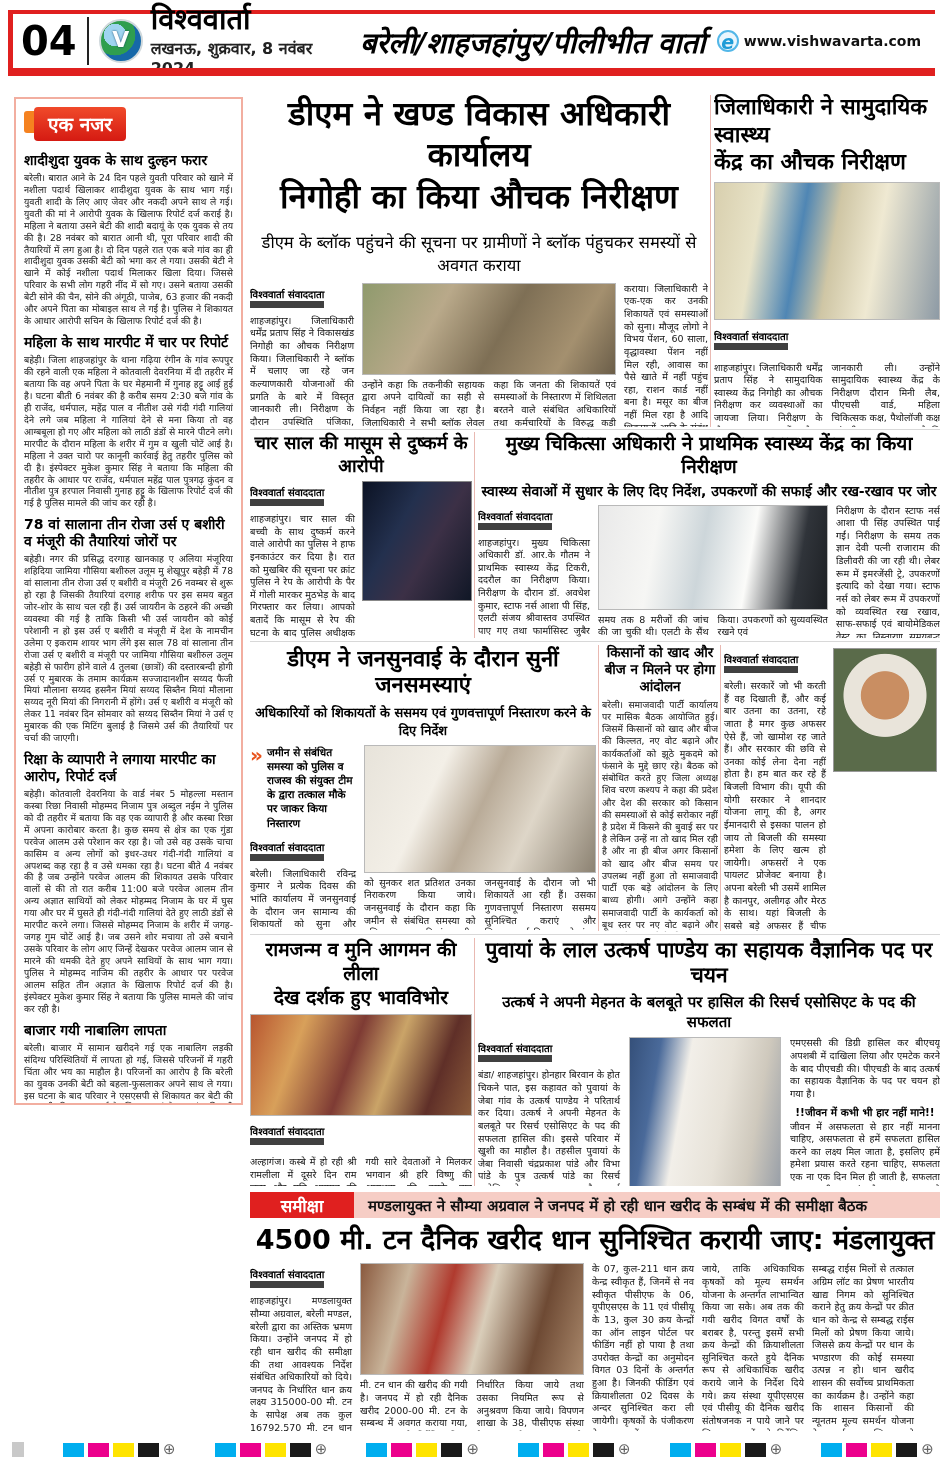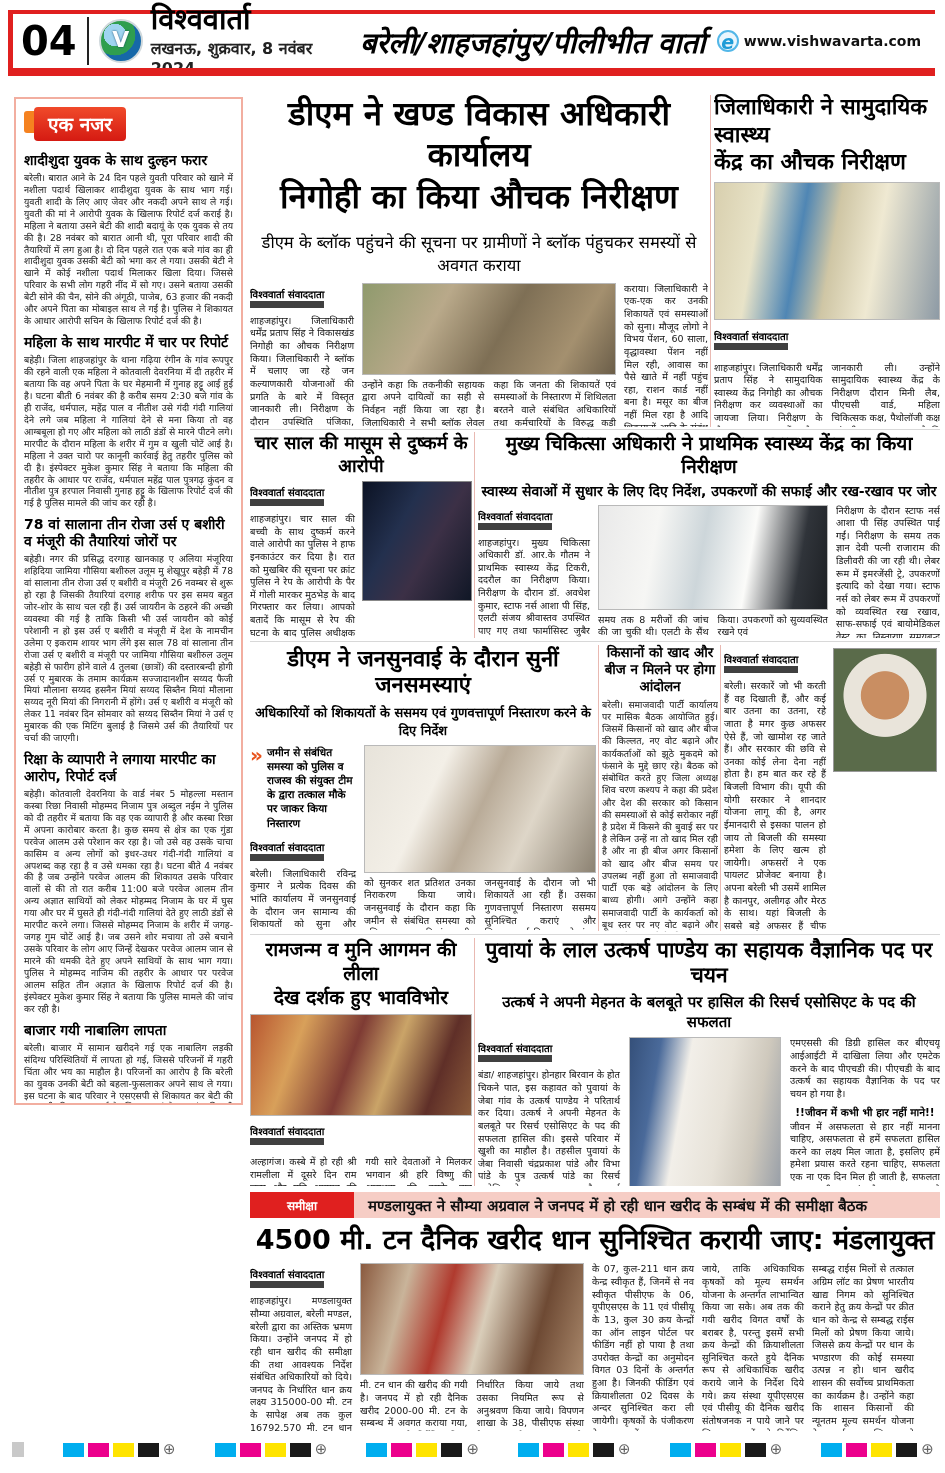--- a/index.html
+++ b/index.html
@@ -121,21 +121,21 @@
   .utk .sub { font-size:15px; font-weight:bold; text-align:center; margin-top:3px; color:#000; }
   .utk .content { display:flex; gap:9px; margin-top:6px; height:188px; overflow:hidden; }
   .utk .c1 { width:142px; flex:0 0 auto; }
   .utk .mid { width:152px; flex:0 0 auto; }
   .photo-utk { height:150px; background:linear-gradient(100deg,#35507a 0%,#4a6a9a 18%,#f2efe9 36%,#e7e2d8 60%,#cfc9bd 80%,#9aa0a8 100%); margin-bottom:3px; }
   .utk .c3 { flex:1; }
   .utk .subhead2 { font-size:10.5px; font-weight:bold; text-align:center; margin:4px 0 2px 0; color:#000; }
 
   
   .review { position:absolute; left:250px; top:1192px; width:690px; height:26px; display:flex; }
-  .review-tag { background:#e0201f; color:#fff; font-weight:bold; font-size:12px; width:104px;
+  .review-tag { background:#e0201f; color:#fff; font-weight:bold; font-size:17px; width:104px;
                 display:flex; align-items:center; justify-content:center; flex:0 0 auto; }
   .review-strip { background:#f6cdc5; flex:1; display:flex; align-items:center; padding-left:14px;
                   font-size:15px; font-weight:bold; color:#111; }
 
   
   .paddy { left:250px; top:1224px; width:690px; height:212px; }
   .paddy h1 { font-size:27px; line-height:1.2; text-align:center; color:#000; }
   .paddy .content { display:flex; gap:8px; margin-top:7px; height:168px; overflow:hidden; }
   .paddy .c { width:102px; flex:0 0 auto; }
   .paddy .mid { width:224px; flex:0 0 auto; }
@@ -312,21 +312,21 @@
     <div class="content">
       <div class="c1">
         <span class="byline">विश्ववार्ता संवाददाता</span>
         <div class="bodytext">बंडा/ शाहजहांपुर। होनहार बिरवान के होत चिकने पात, इस कहावत को पुवायां के जेबा गांव के उत्कर्ष पाण्डेय ने परितार्थ कर दिया। उत्कर्ष ने अपनी मेहनत के बलबूते पर रिसर्च एसोसिएट के पद की सफलता हासिल की। इससे परिवार में खुशी का माहौल है। तहसील पुवायां के जेबा निवासी चंद्रप्रकाश पांडे और विभा पांडे के पुत्र उत्कर्ष पांडे का रिसर्च एसोसिएट के पद पर चयन हुआ है। उत्कर्ष पांडे ने अपनी कामयाबी का श्रेय माता-पिता, ताऊ नाना-नानी को दिया है।</div>
       </div>
       <div class="mid">
         <div class="photo photo-utk"></div>
 
       </div>
       <div class="c3">
-        <div class="bodytext">एमएससी की डिग्री हासिल कर बीएचयू आईआईटी में दाखिला लिया और एमटेक करने के बाद पीएचडी की। पीएचडी के बाद उत्कर्ष का सहायक वैज्ञानिक के पद पर चयन हो गया है।</div>
+        <div class="bodytext">एमएससी की डिग्री हासिल कर बीएचयू अपशबी में दाखिला लिया और एमटेक करने के बाद पीएचडी की। पीएचडी के बाद उत्कर्ष का सहायक वैज्ञानिक के पद पर चयन हो गया है।</div>
         <div class="subhead2">!!जीवन में कभी भी हार नहीं माने!!</div>
         <div class="bodytext">जीवन में असफलता से हार नहीं मानना चाहिए, असफलता से हमें सफलता हासिल करने का लक्ष्य मिल जाता है, इसलिए हमें हमेशा प्रयास करते रहना चाहिए, सफलता एक ना एक दिन मिल ही जाती है, सफलता का एक ही मूल मंत्र है अनवरत रूप से मेहनत और प्रयास करते रहना चाहिए।</div>
 
       </div>
     </div>
   </div>
 
   <div class="vrule" style="left:474px; top:938px; height:248px;"></div>
 
   <div class="review">

